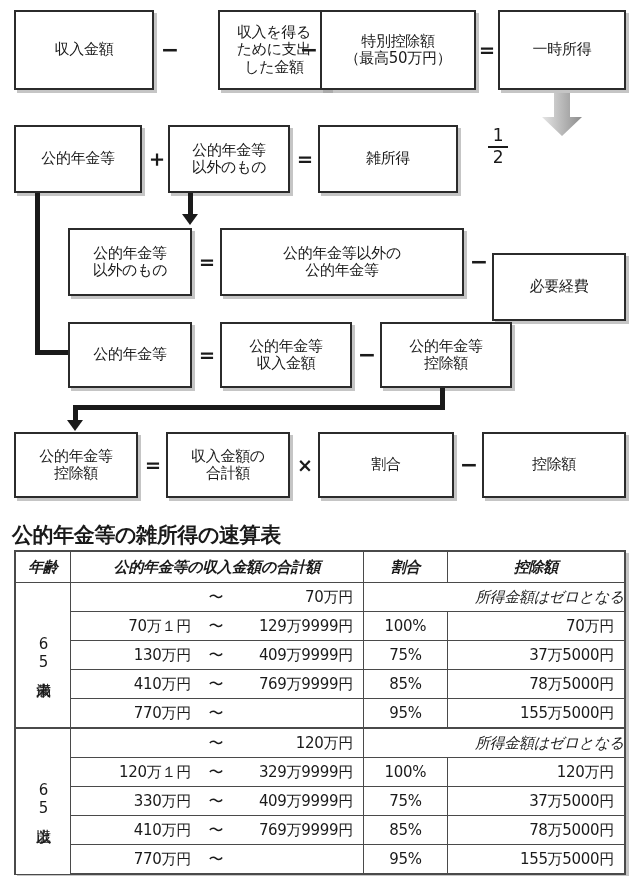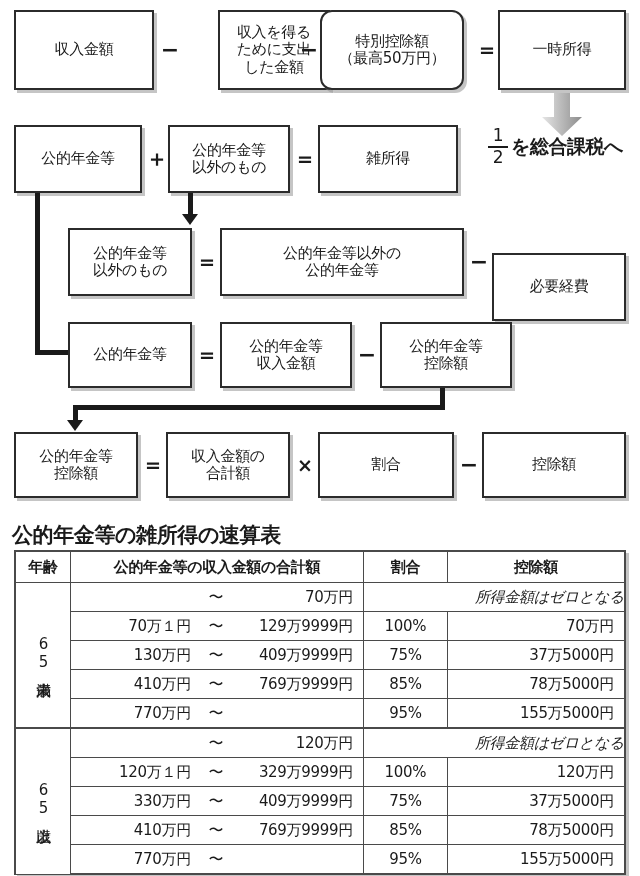--- a/index.html
+++ b/index.html
@@ -133,21 +133,21 @@
   table.speed thead th {
     text-align: center;
     height: 30px;
     font-weight: 700;
   }
   .c-age   { width: 52px;  text-align: center; }
   .c-amt   { width: 282px; }
   .c-rate  { width: 80px;  text-align: center; }
   .c-ded   { width: 160px; text-align: right; padding-right: 10px !important; }
 
-  .outer-top { border-top-width: 2px !important; }
+  .outer-top { border-top-width: 2px !important; font-style: italic; }
   .outer-left { border-left-width: 2px !important; }
   .outer-right { border-right-width: 2px !important; }
   .outer-bottom { border-bottom-width: 2px !important; }
   .sec-split { border-top-width: 2px !important; }
 
   .age-cell {
     vertical-align: middle;
     text-align: center;
   }
   .age-vert {
@@ -186,21 +186,21 @@
 <div class="box" style="left:14px;  top:10px;  width:140px; height:80px;">
   <span>収入金額</span>
 </div>
 <div class="op" style="left:156px; top:10px; width:28px; height:80px;">−</div>
 <div class="box" style="left:182px; top:10px; width:112px; height:80px; flex-direction:column;margin-left:36px;">
   <span>収入を得る</span>
   <span>ために支出</span>
   <span>した金額</span>
 </div>
 <div class="op" style="left:296px; top:10px; width:26px; height:80px;">−</div>
-<div class="box" style="left:320px; top:10px; width:144px; height:80px; flex-direction:column;border-radius:12px;">
+<div class="box" style="left:320px; top:10px; width:156px; height:80px; flex-direction:column;">
   <span>特別控除額</span>
   <span>（最高50万円）</span>
 </div>
 <div class="op" style="left:474px; top:10px; width:26px; height:80px;">＝</div>
 <div class="box" style="left:498px; top:10px; width:128px; height:80px;">
   <span>一時所得</span>
 </div>
 
 <div class="gray-arrow" style="left:541px; top:93px;">
   <svg width="42" height="44" viewBox="0 0 42 44" xmlns="http://www.w3.org/2000/svg">
@@ -214,21 +214,20 @@
     <polygon points="13,0 29,0 29,24 41,24 21,43 1,24 13,24" fill="url(#gA)"></polygon>
   </svg>
 </div>
 
 <div class="note" style="left:488px; top:127px;">
   <span class="frac">
     <span class="num">1</span>
     <span class="bar"></span>
     <span class="den">2</span>
   </span>
-  <span>を総合課税へ</span>
 </div>
 
 <div class="box" style="left:14px;  top:125px; width:128px; height:68px;">
   <span>公的年金等</span>
 </div>
 <div class="op" style="left:144px; top:125px; width:26px; height:68px;">＋</div>
 <div class="box" style="left:168px; top:125px; width:122px; height:68px; flex-direction:column;">
   <span>公的年金等</span>
   <span>以外のもの</span>
 </div>

